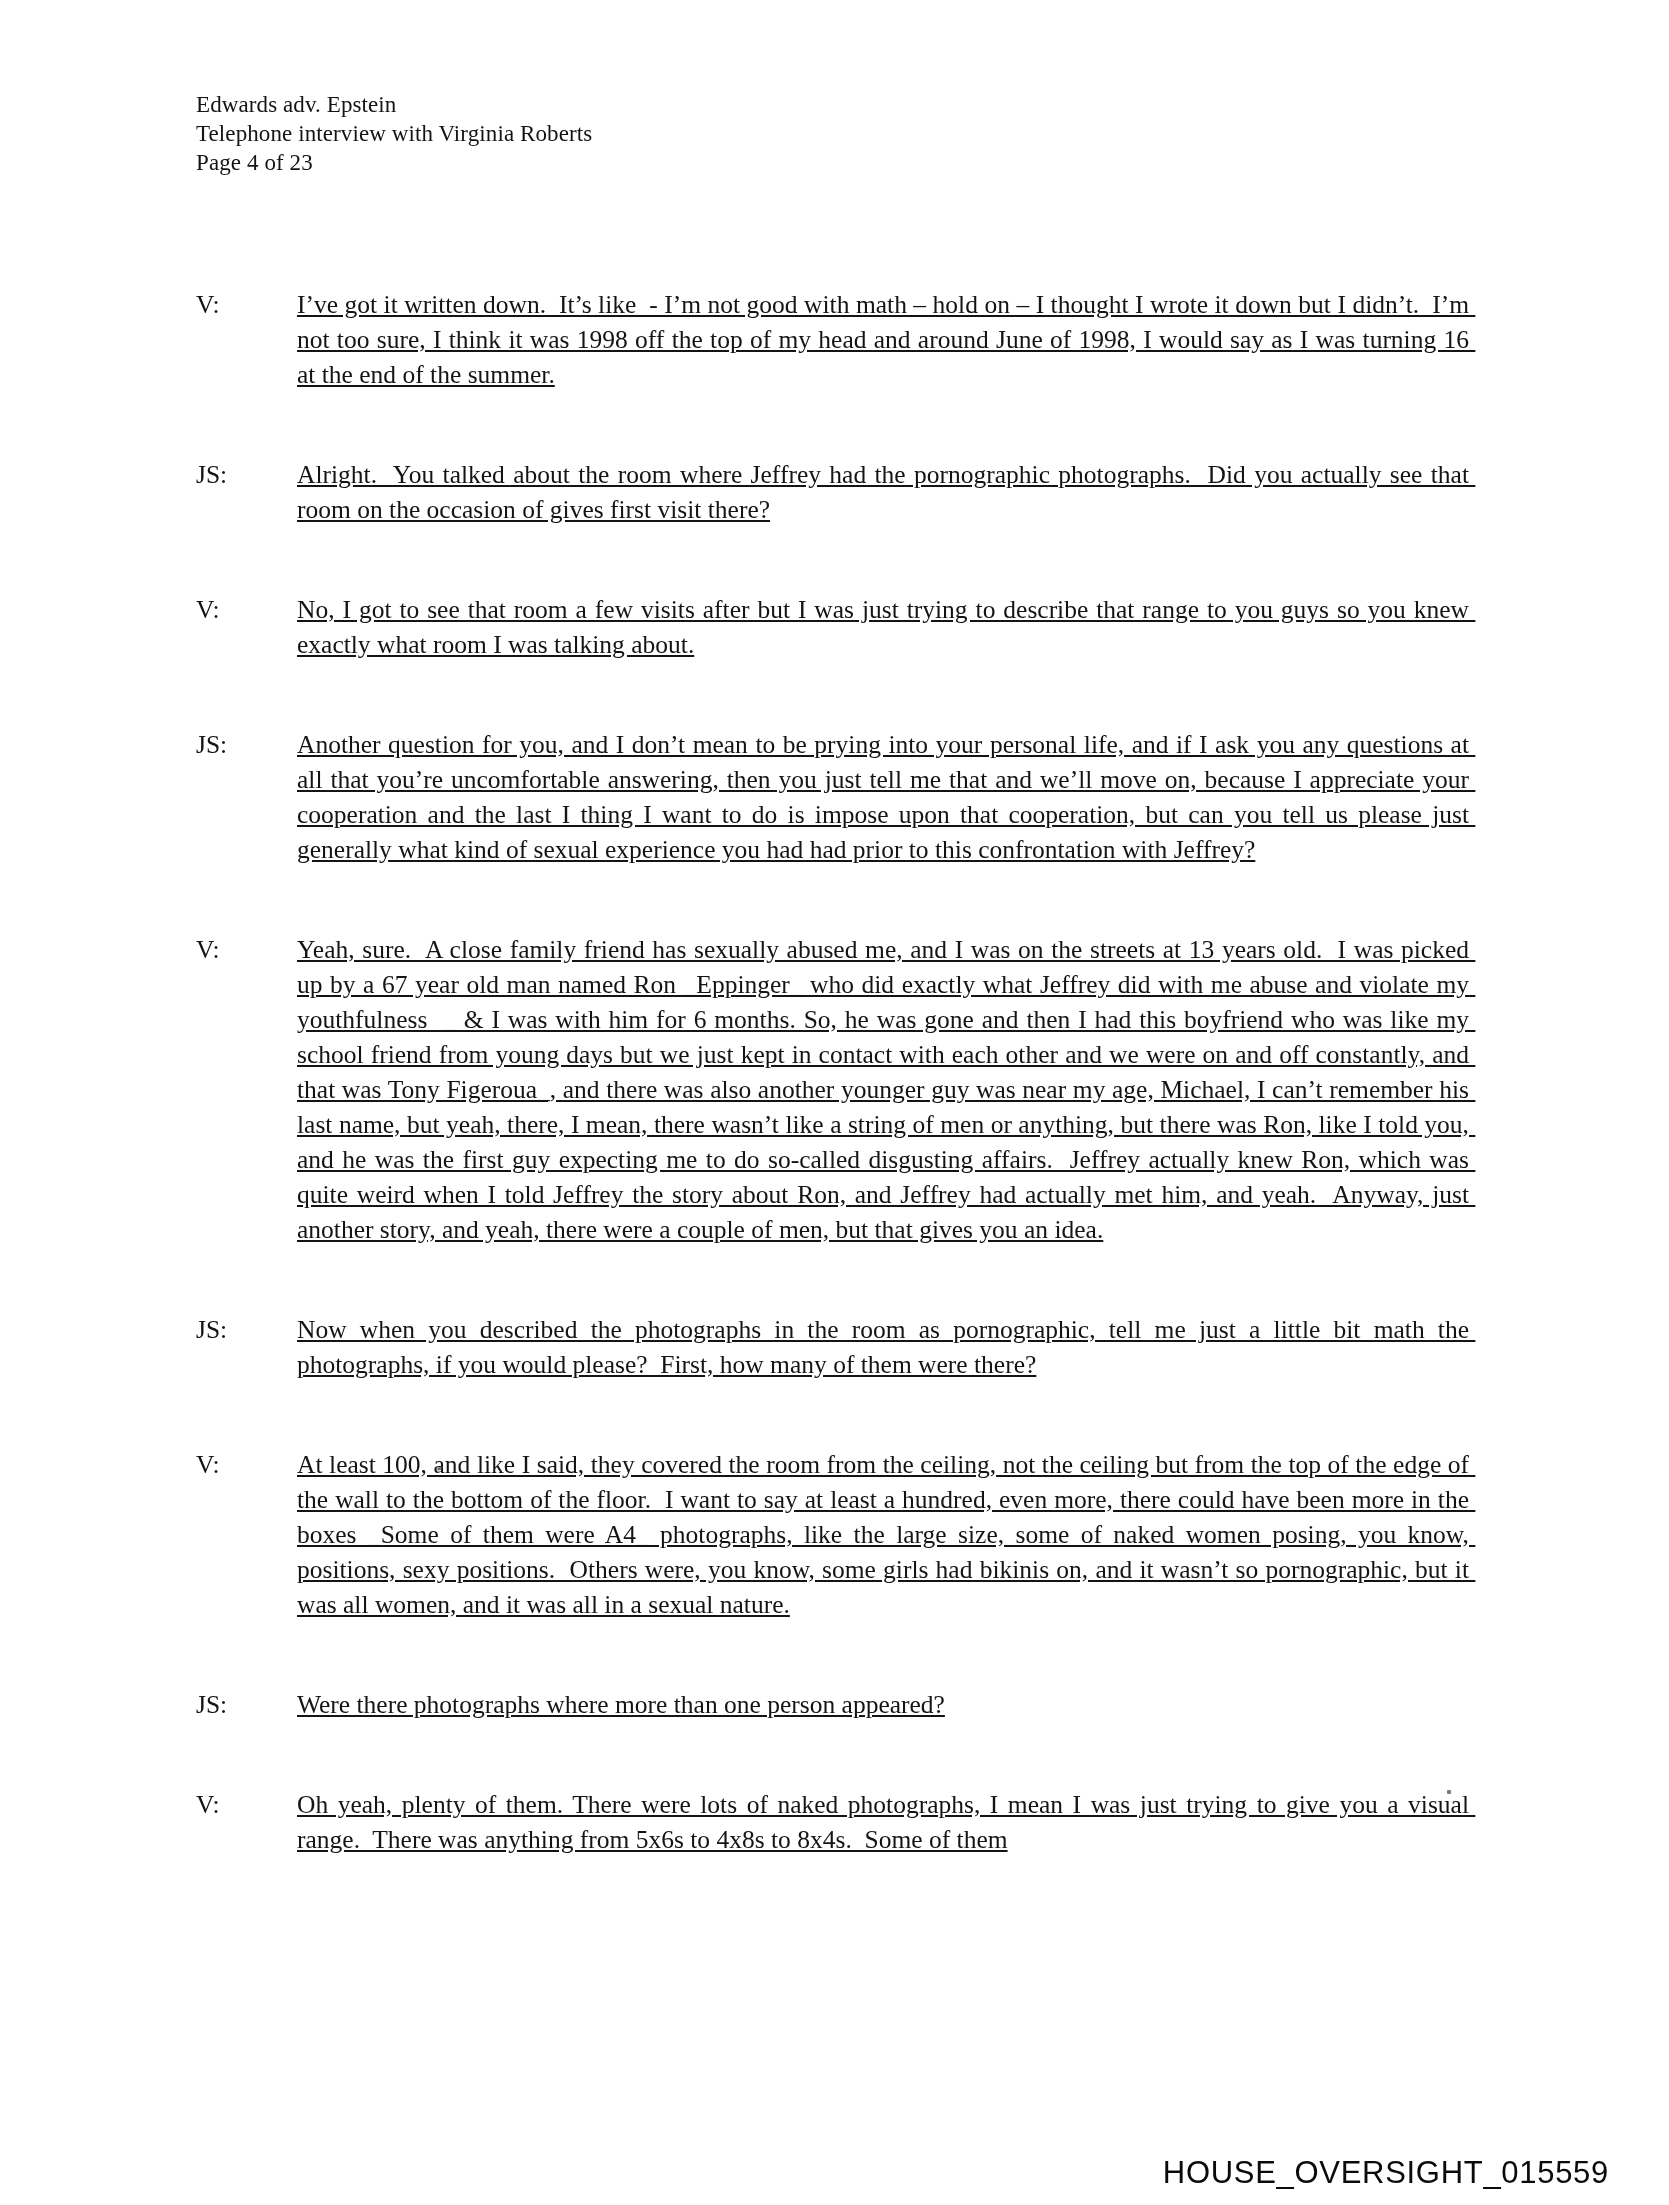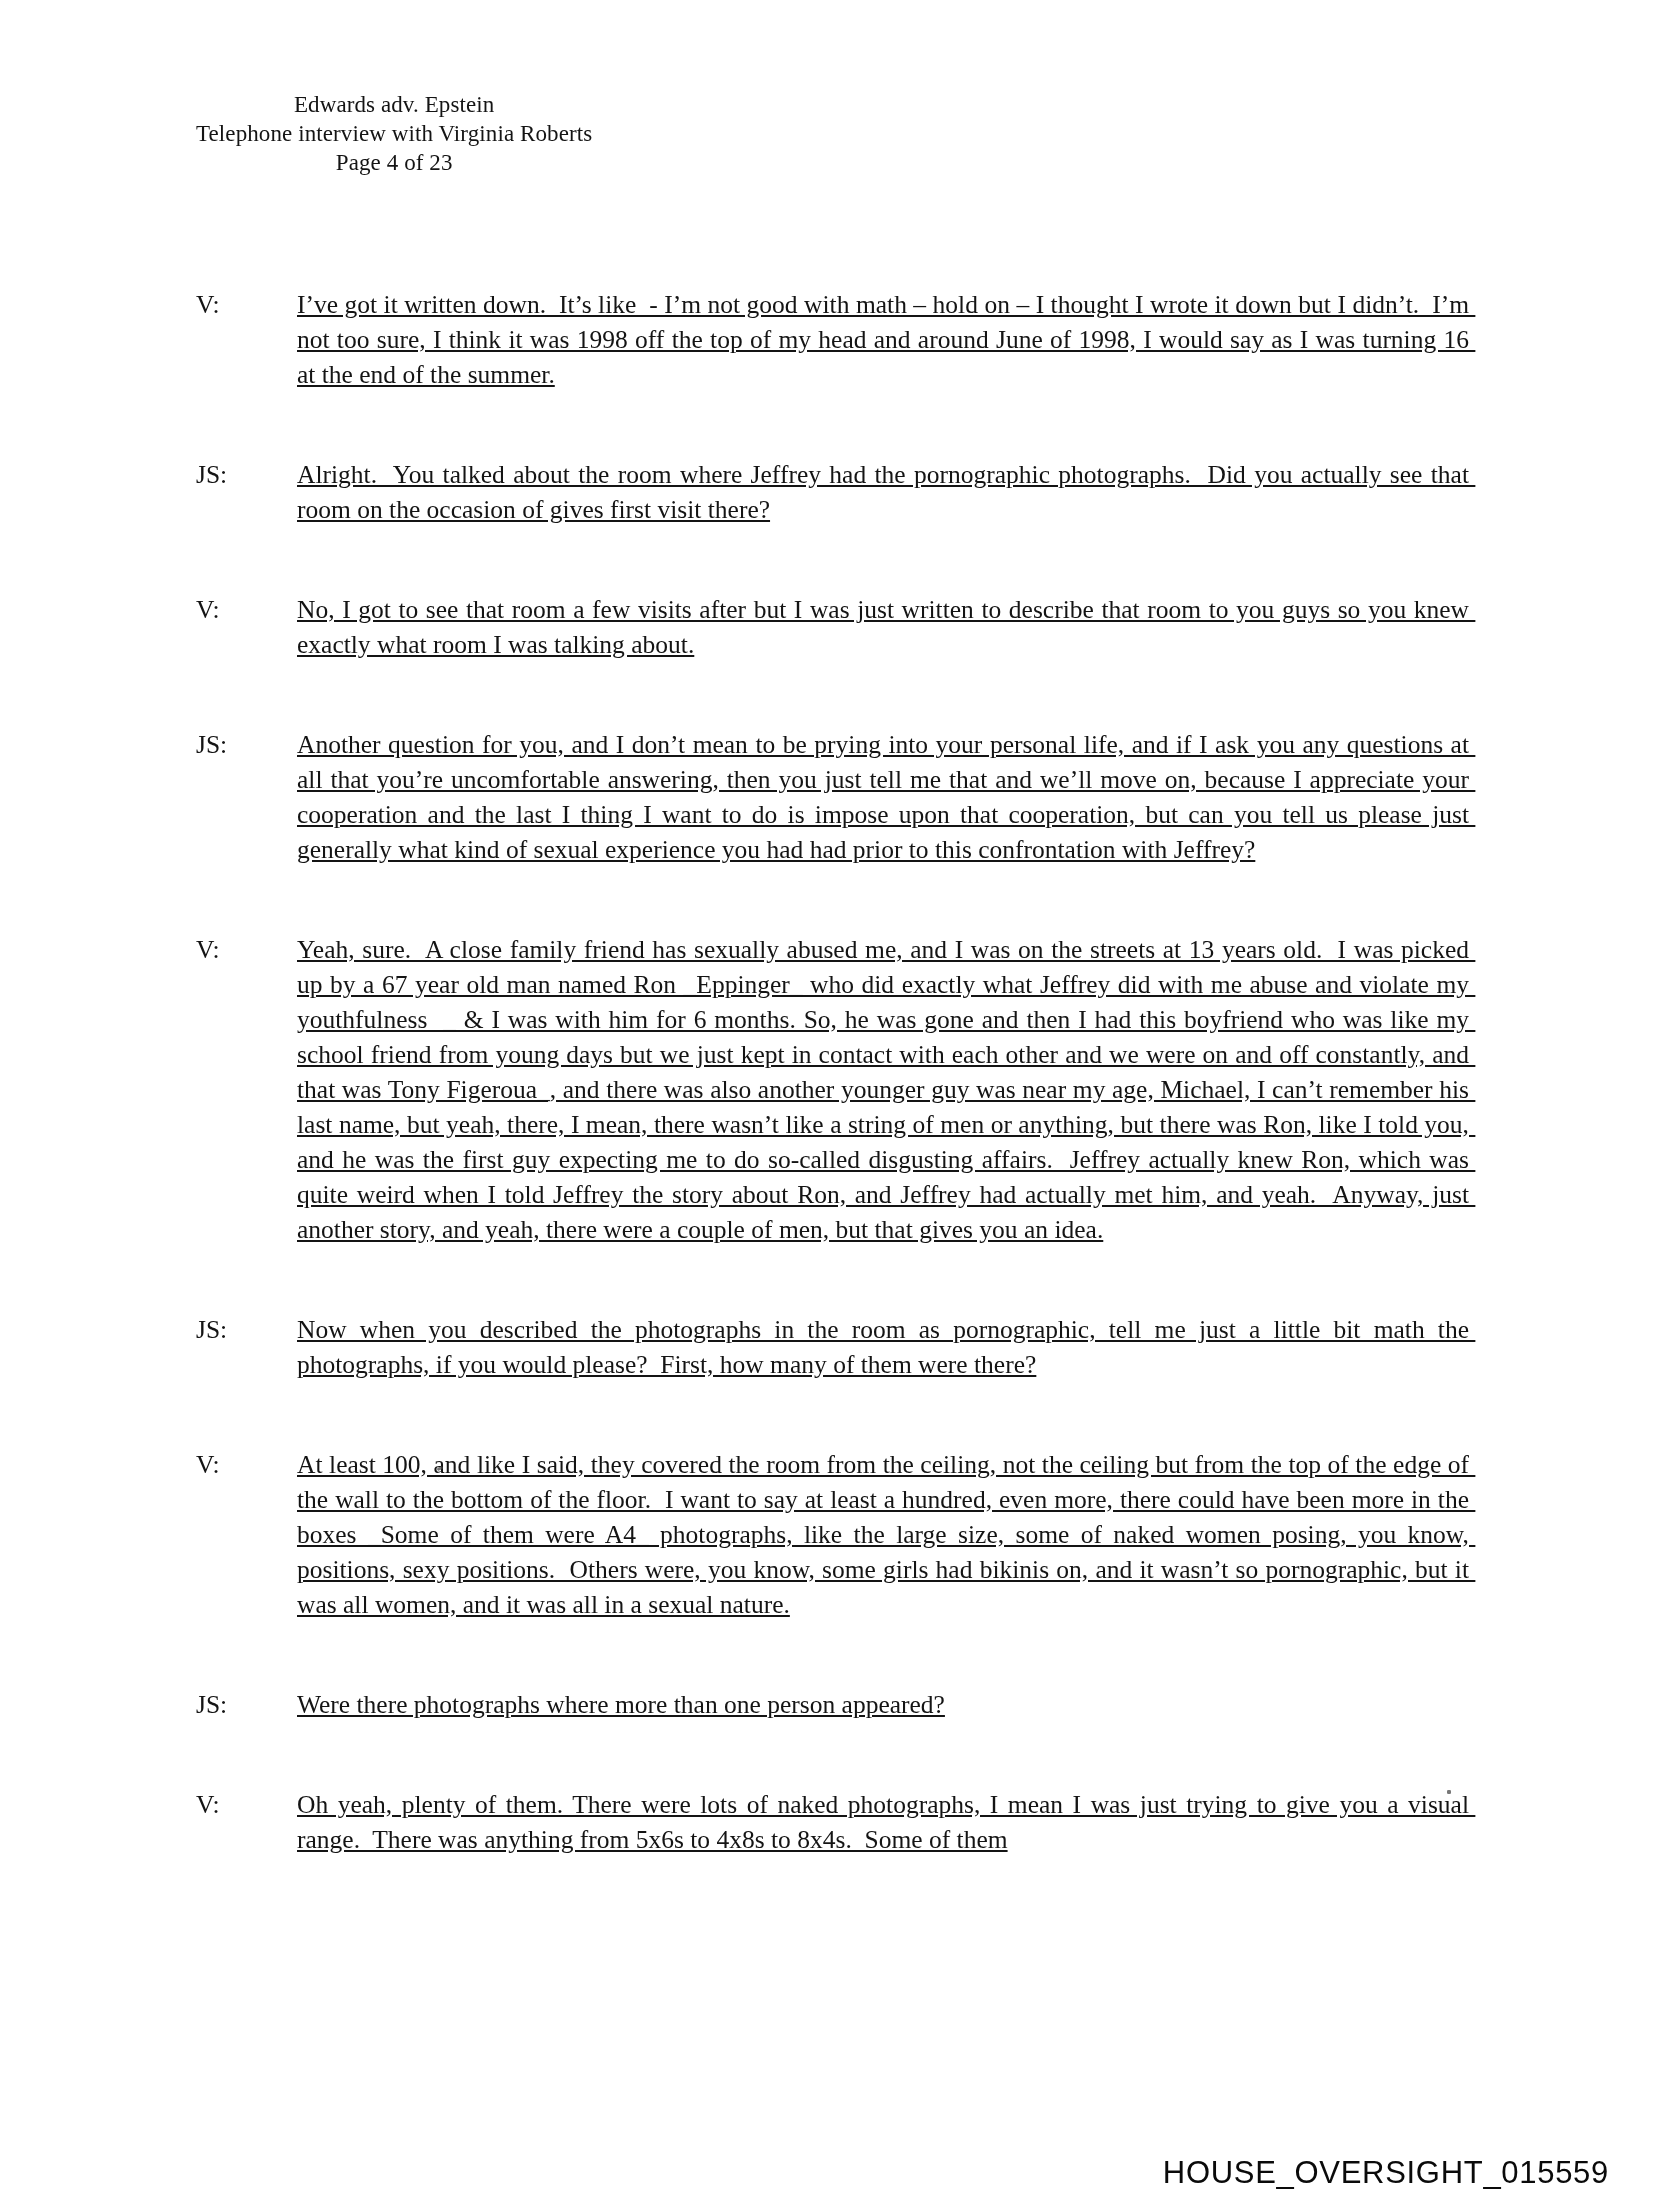--- a/index.html
+++ b/index.html
@@ -17,21 +17,20 @@
     overflow: hidden;
   }
   .doc-header {
     position: absolute;
     left: 196px;
     top: 90px;
     font-size: 23px;
     line-height: 29px;
     letter-spacing: 0.1px;
     white-space: nowrap;
-    text-align: center;
   }
   .transcript {
     position: absolute;
     left: 196px;
     top: 287px;
     width: 1273px;
   }
   .entry {
     display: flex;
     margin-bottom: 65px;
@@ -98,21 +97,21 @@
       <div class="utterance">I’ve got it written down.  It’s like  - I’m not good with math – hold on – I thought I wrote it down but I didn’t.  I’m not too sure, I think it was 1998 off the top of my head and around June of 1998, I would say as I was turning 16 at the end of the summer.</div>
     </div>
 
     <div class="entry">
       <div class="speaker">JS:</div>
       <div class="utterance">Alright.  You talked about the room where Jeffrey had the pornographic photographs.  Did you actually see that room on the occasion of gives first visit there?</div>
     </div>
 
     <div class="entry">
       <div class="speaker">V:</div>
-      <div class="utterance">No, I got to see that room a few visits after but I was just written to describe that room to you guys so you knew exactly what room I was talking about.</div>
+      <div class="utterance">No, I got to see that room a few visits after but I was just trying to describe that range to you guys so you knew exactly what room I was talking about.</div>
     </div>
 
     <div class="entry">
       <div class="speaker">JS:</div>
       <div class="utterance">Another question for you, and I don’t mean to be prying into your personal life, and if I ask you any questions at all that you’re uncomfortable answering, then you just tell me that and we’ll move on, because I appreciate your cooperation and the last I thing I want to do is impose upon that cooperation, but can you tell us please just generally what kind of sexual experience you had had prior to this confrontation with Jeffrey?</div>
     </div>
 
     <div class="entry">
       <div class="speaker">V:</div>
       <div class="utterance">Yeah, sure.  A close family friend has sexually abused me, and I was on the streets at 13 years old.  I was picked up by a 67 year old man named Ron _Eppinger_ who did exactly what Jeffrey did with me abuse and violate my youthfulness  _ &amp; I was with him for 6 months. So, he was gone and then I had this boyfriend who was like my school friend from young days but we just kept in contact with each other and we were on and off constantly, and that was Tony Figeroua_, and there was also another younger guy was near my age, Michael, I can’t remember his last name, but yeah, there, I mean, there wasn’t like a string of men or anything, but there was Ron, like I told you, and he was the first guy expecting me to do so-called disgusting affairs.  Jeffrey actually knew Ron, which was quite weird when I told Jeffrey the story about Ron, and Jeffrey had actually met him, and yeah.  Anyway, just another story, and yeah, there were a couple of men, but that gives you an idea.</div>

